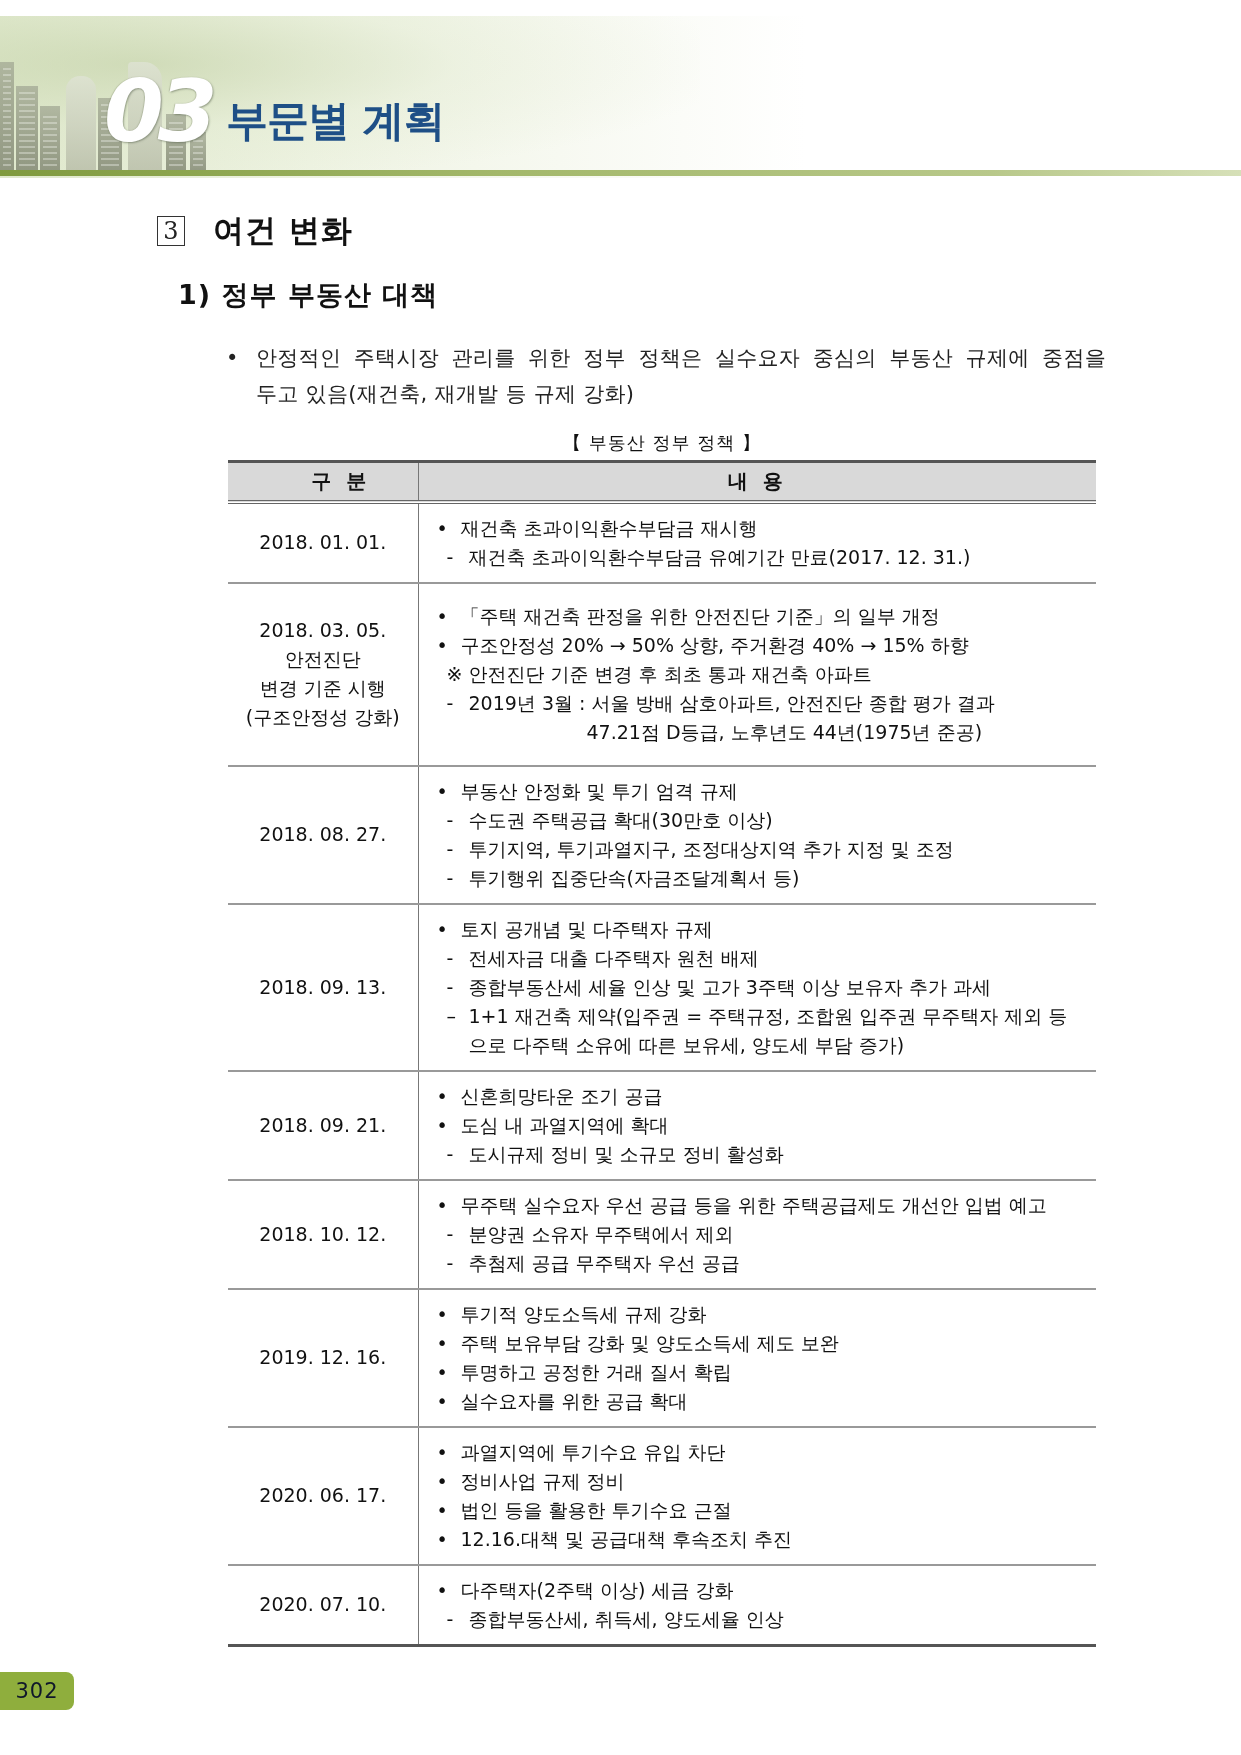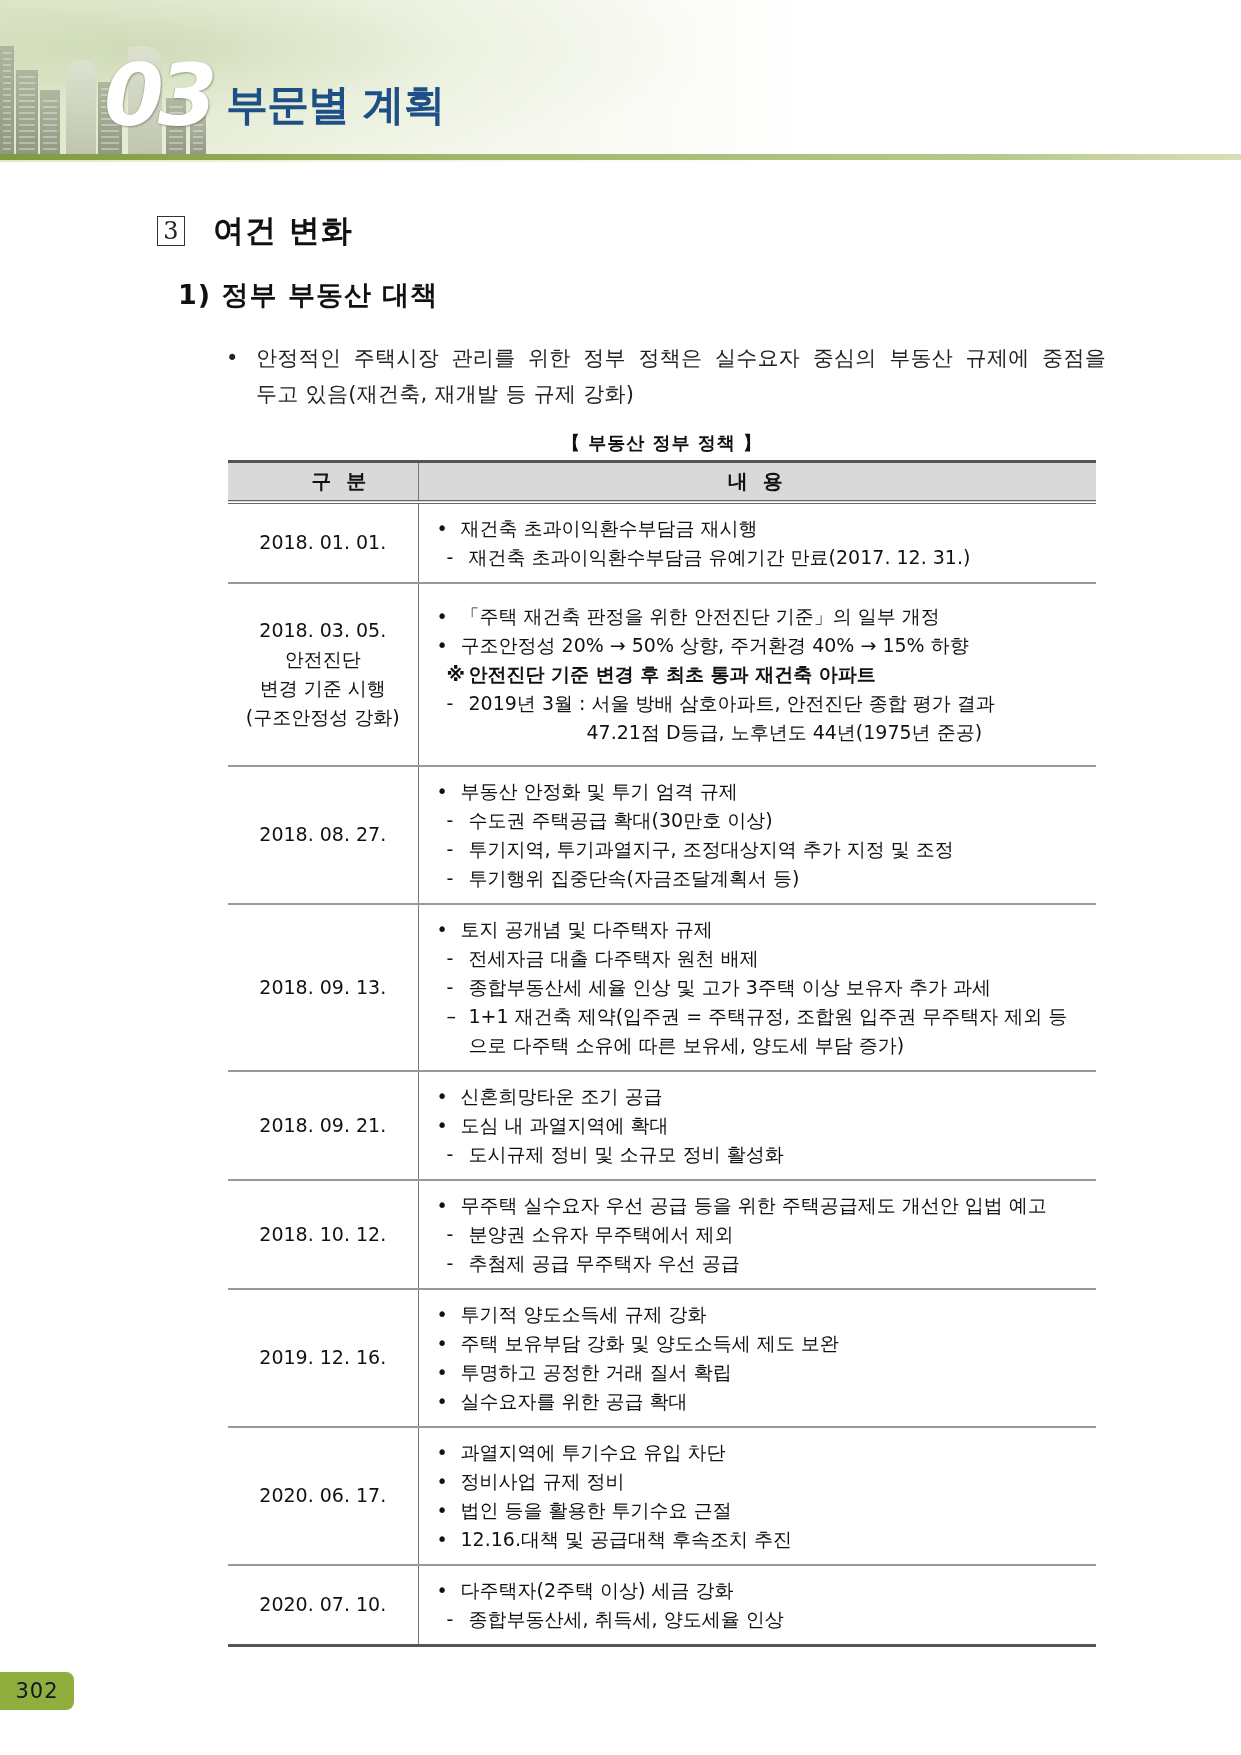--- a/index.html
+++ b/index.html
@@ -1,21 +1,21 @@
 <!DOCTYPE html>
 <html><head>
 <meta charset="utf-8">
 <style>
   * { box-sizing: border-box; margin: 0; padding: 0; }
   html, body { width: 1241px; height: 1755px; background: #ffffff; overflow: hidden; }
   body { position: relative; font-family: "DejaVu Sans", "Liberation Sans", sans-serif; color: #111; }
 
   
   .banner {
-    position: absolute; left: 0; top: 0; width: 1241px; height: 162px;
+    position: absolute; left: 0; top: 16px; width: 1241px; height: 162px;
     background: linear-gradient(90deg, #dfe8cc 0%, #eef3e2 25%, #f7f9f1 45%, #ffffff 65%, #ffffff 100%);
     overflow: hidden;
   }
   .banner .sky {
     position: absolute; left: 0; top: 0; width: 700px; height: 160px;
     background: radial-gradient(ellipse at 20% 30%, rgba(190,205,160,0.55) 0%, rgba(220,230,200,0.3) 40%, rgba(255,255,255,0) 75%);
   }
   .city { position: absolute; left: 0; top: 30px; width: 260px; height: 126px; }
   .bldg { position: absolute; bottom: 0; background: linear-gradient(180deg, #a7ad98, #7d836e); opacity: 0.8; }
   .bldg.light { background: linear-gradient(180deg, #dfe3d4, #b6bba6); }
@@ -57,42 +57,42 @@
     position: absolute; left: 226px; top: 340px; width: 880px;
     font-size: 21px; line-height: 36px; color: #222; letter-spacing: 0.3px;
   }
   .bullet-para .dot { position: absolute; left: 0; top: 0; }
   .bullet-para .line1 { padding-left: 30px; text-align: justify; text-align-last: justify; display: block; }
   .bullet-para .line2 { padding-left: 30px; display: block; }
 
   
   .table-caption {
     position: absolute; left: 228px; width: 868px; top: 431px; text-align: center;
-    font-size: 18px; font-weight: bold; letter-spacing: 1px;
+    font-size: 18px; font-weight: normal; letter-spacing: 1px;
   }
   table.policy {
     position: absolute; left: 228px; top: 460px; width: 868px;
     border-collapse: collapse; font-size: 19px; color: #111;
   }
   table.policy th {
     height: 40px; background: #d9d9d9; font-weight: bold; font-size: 20px; letter-spacing: 4px;
     border-top: 3px solid #555; border-bottom: 4px double #666;
   }
   table.policy th.c1 { width: 190px; border-right: 1px solid #777; padding-left: 36px; }
   table.policy td { vertical-align: middle; border-bottom: 2px solid #999; }
   table.policy td.date {
     width: 190px; text-align: center; border-right: 1px solid #777; line-height: 29px; padding: 0 4px;
   }
   table.policy td.content { padding: 10px 10px 10px 18px; line-height: 29px; margin-left: 21px; }
   table.policy tr:last-child td { border-bottom: 3px solid #555; }
   .item { white-space: nowrap; }
   .item.bullet .mark { display: inline-block; width: 24px; }
   .item.dash { padding-left: 10px; }
   .item.dash .mark { display: inline-block; width: 22px; }
-  .item.note { padding-left: 10px; font-weight: bold; }
+  .item.note { padding-left: 10px; }
   .item.note .mark { display: inline-block; width: 22px; }
   .item.cont { padding-left: 150px; }
   .item.wrap { padding-left: 32px; }
 
   
   .page-tab {
     position: absolute; left: 0; top: 1672px; width: 74px; height: 38px;
     background: #8fae3d; border-radius: 0 8px 8px 0;
     color: #0f172a; font-size: 21px; display: flex; align-items: center; justify-content: center;
     letter-spacing: 1px;

